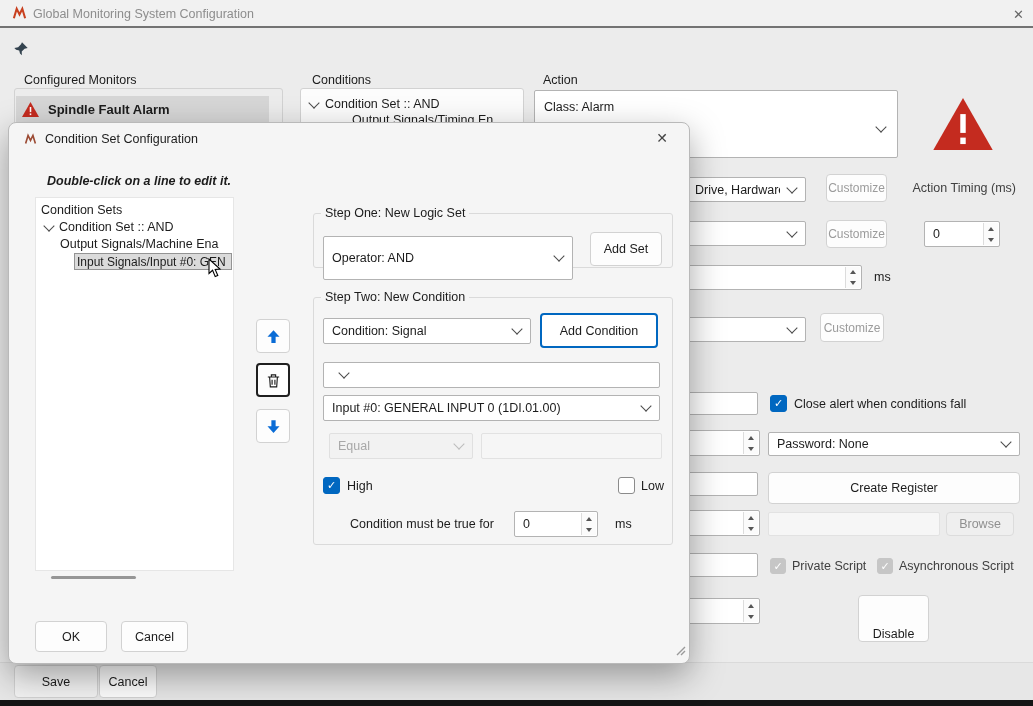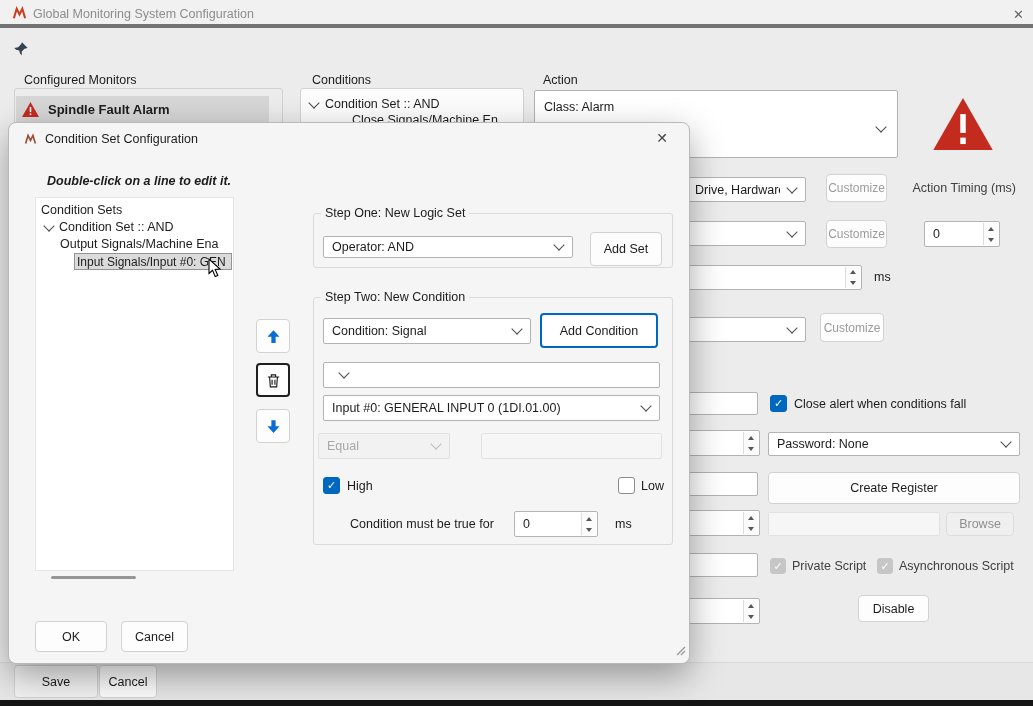--- a/index.html
+++ b/index.html
@@ -39,21 +39,21 @@
   .groupbox{border:1px solid #dadada;border-radius:3px;}
   .grouplabel{position:absolute;font-size:12.5px;background:#f5f5f5;padding:0 4px;line-height:14px;color:#1c1c1c;}
   
   #dialog{left:8px;top:122px;width:682px;height:542px;background:#f5f5f5;border:1px solid #b9b9b9;
           border-radius:8px;box-shadow:0 12px 34px rgba(0,0,0,.35);z-index:10;}
   .treetext{font-size:12.5px;white-space:nowrap;color:#1c1c1c;}
 </style>
 </head>
 <body>
 
-<div class="abs" style="left:0;top:0;width:1033px;height:28px;background:#f1f1f1;border-bottom:4px solid #737373;">
+<div class="abs" style="left:0;top:0;width:1033px;height:28px;background:#f1f1f1;border-bottom:2px solid #737373;">
   <span class="abs" style="left:12px;top:6px;">
     <svg width="15" height="15" viewBox="0 0 16 16">
         <path d="M2 13 L5 3 L8 9 L11 3 L14 13" stroke="#c8401f" stroke-width="2.2" fill="none"></path>
       </svg>
   </span>
   <span class="abs txt" style="left:33px;top:7px;color:#8d8d8d;">Global Monitoring System Configuration</span>
   <span class="abs" style="left:1004px;top:0;width:29px;height:28px;display:flex;align-items:center;justify-content:center;color:#666;font-size:13px;">✕</span>
 </div>
 
 <span class="abs" style="left:13px;top:41px;">
@@ -74,21 +74,21 @@
   </span>
   <span class="txt" style="font-weight:bold;font-size:13px;">Spindle Fault Alarm</span>
 </div>
 
 <span class="abs txt" style="left:312px;top:73px;">Conditions</span>
 <div class="abs groupbox" style="left:300px;top:88px;width:224px;height:400px;border-color:#d2d2d2;background:#fcfcfc;"></div>
 <div class="abs" style="left:308px;top:97px;display:flex;align-items:center;gap:7px;">
   <span class="chev" style="margin:0 0 2px 2px;"></span>
   <span class="txt">Condition Set :: AND</span>
 </div>
-<span class="abs txt" style="left:352px;top:113px;">Close Signals/Machine En</span>
+<span class="abs txt" style="left:352px;top:113px;">Output Signals/Timing En</span>
 
 <span class="abs txt" style="left:543px;top:73px;">Action</span>
 <div class="abs field" style="left:534px;top:90px;width:364px;height:68px;">
   <span class="txt" style="position:absolute;left:9px;top:9px;">Class: Alarm</span>
   <span class="chev" style="position:absolute;right:12px;top:36px;"></span>
 </div>
 <span class="abs" style="left:933px;top:98px;">
   <svg width="60" height="52" viewBox="0 0 24 21">
       <path d="M12 0 L24 21 H0 Z" fill="#c42b1f"></path>
       <rect x="10.9" y="6.5" width="2.2" height="7.6" fill="#fff"></rect>
@@ -196,21 +196,21 @@
 </div>
 
 <div class="abs" style="left:770px;top:558px;display:flex;align-items:center;gap:6px;">
   <span class="cb discheck">✓</span>
   <span class="txt gray">Private Script</span>
 </div>
 <div class="abs" style="left:877px;top:558px;display:flex;align-items:center;gap:6px;">
   <span class="cb discheck">✓</span>
   <span class="txt gray">Asynchronous Script</span>
 </div>
-<div class="abs btn" style="left:858px;top:595px;width:71px;height:27px;">
+<div class="abs btn" style="left:858px;top:595px;width:71px;height:47px;align-items:flex-end;">
   <span>Disable</span>
 </div>
 
 <div class="abs" style="left:0;top:662px;width:1033px;height:38px;background:#e7e7e7;border-top:1px solid #dadada;"></div>
 <div class="abs btn" style="left:14px;top:665px;width:84px;height:33px;background:#f3f3f3;">
   <span>Save</span>
 </div>
 <div class="abs btn" style="left:99px;top:665px;width:58px;height:33px;">
   <span>Cancel</span>
 </div>
@@ -258,21 +258,21 @@
   <div class="abs btn" style="left:247px;top:286px;width:34px;height:34px;">
     <span style="display:flex;">
       <svg width="17" height="17" viewBox="0 0 24 24">
           <path d="M12 21l-8.5-9.5H9V3h6v8.5h5.5z" fill="#0a6cd6"></path>
         </svg>
     </span>
   </div>
 
   <div class="abs groupbox" style="left:304px;top:90px;width:360px;height:55px;"></div>
   <span class="grouplabel" style="left:312px;top:83px;">Step One: New Logic Set</span>
-  <div class="abs combo" style="left:314px;top:113px;width:250px;height:22px;">
+  <div class="abs combo" style="left:314px;top:113px;width:250px;height:44px;">
     <span class="lbl">Operator: AND</span>
       <span class="chev"></span>
   </div>
   <div class="abs btn" style="left:581px;top:109px;width:72px;height:34px;">
     <span>Add Set</span>
   </div>
 
   <div class="abs groupbox" style="left:304px;top:174px;width:360px;height:248px;"></div>
   <span class="grouplabel" style="left:312px;top:167px;">Step Two: New Condition</span>
 
@@ -285,21 +285,21 @@
   </div>
 
   <div class="abs combo" style="left:314px;top:239px;width:337px;height:26px;">
       <span class="chev"></span>
   </div>
   <div class="abs combo" style="left:314px;top:272px;width:337px;height:26px;">
     <span class="lbl">Input #0: GENERAL INPUT 0 (1DI.01.00)</span>
       <span class="chev"></span>
   </div>
 
-  <div class="abs combo disabled" style="left:309px;top:310px;width:132px;height:26px;">
+  <div class="abs combo disabled" style="left:320px;top:310px;width:144px;height:26px;">
     <span class="lbl">Equal</span>
       <span class="chev"></span>
   </div>
   <div class="abs field disabled" style="left:472px;top:310px;width:181px;height:26px;"></div>
 
   <div class="abs" style="left:314px;top:354px;display:flex;align-items:center;gap:7px;">
     <span class="cb checked">✓</span>
     <span class="txt">High</span>
   </div>
   <div class="abs" style="left:609px;top:354px;display:flex;align-items:center;gap:6px;">

